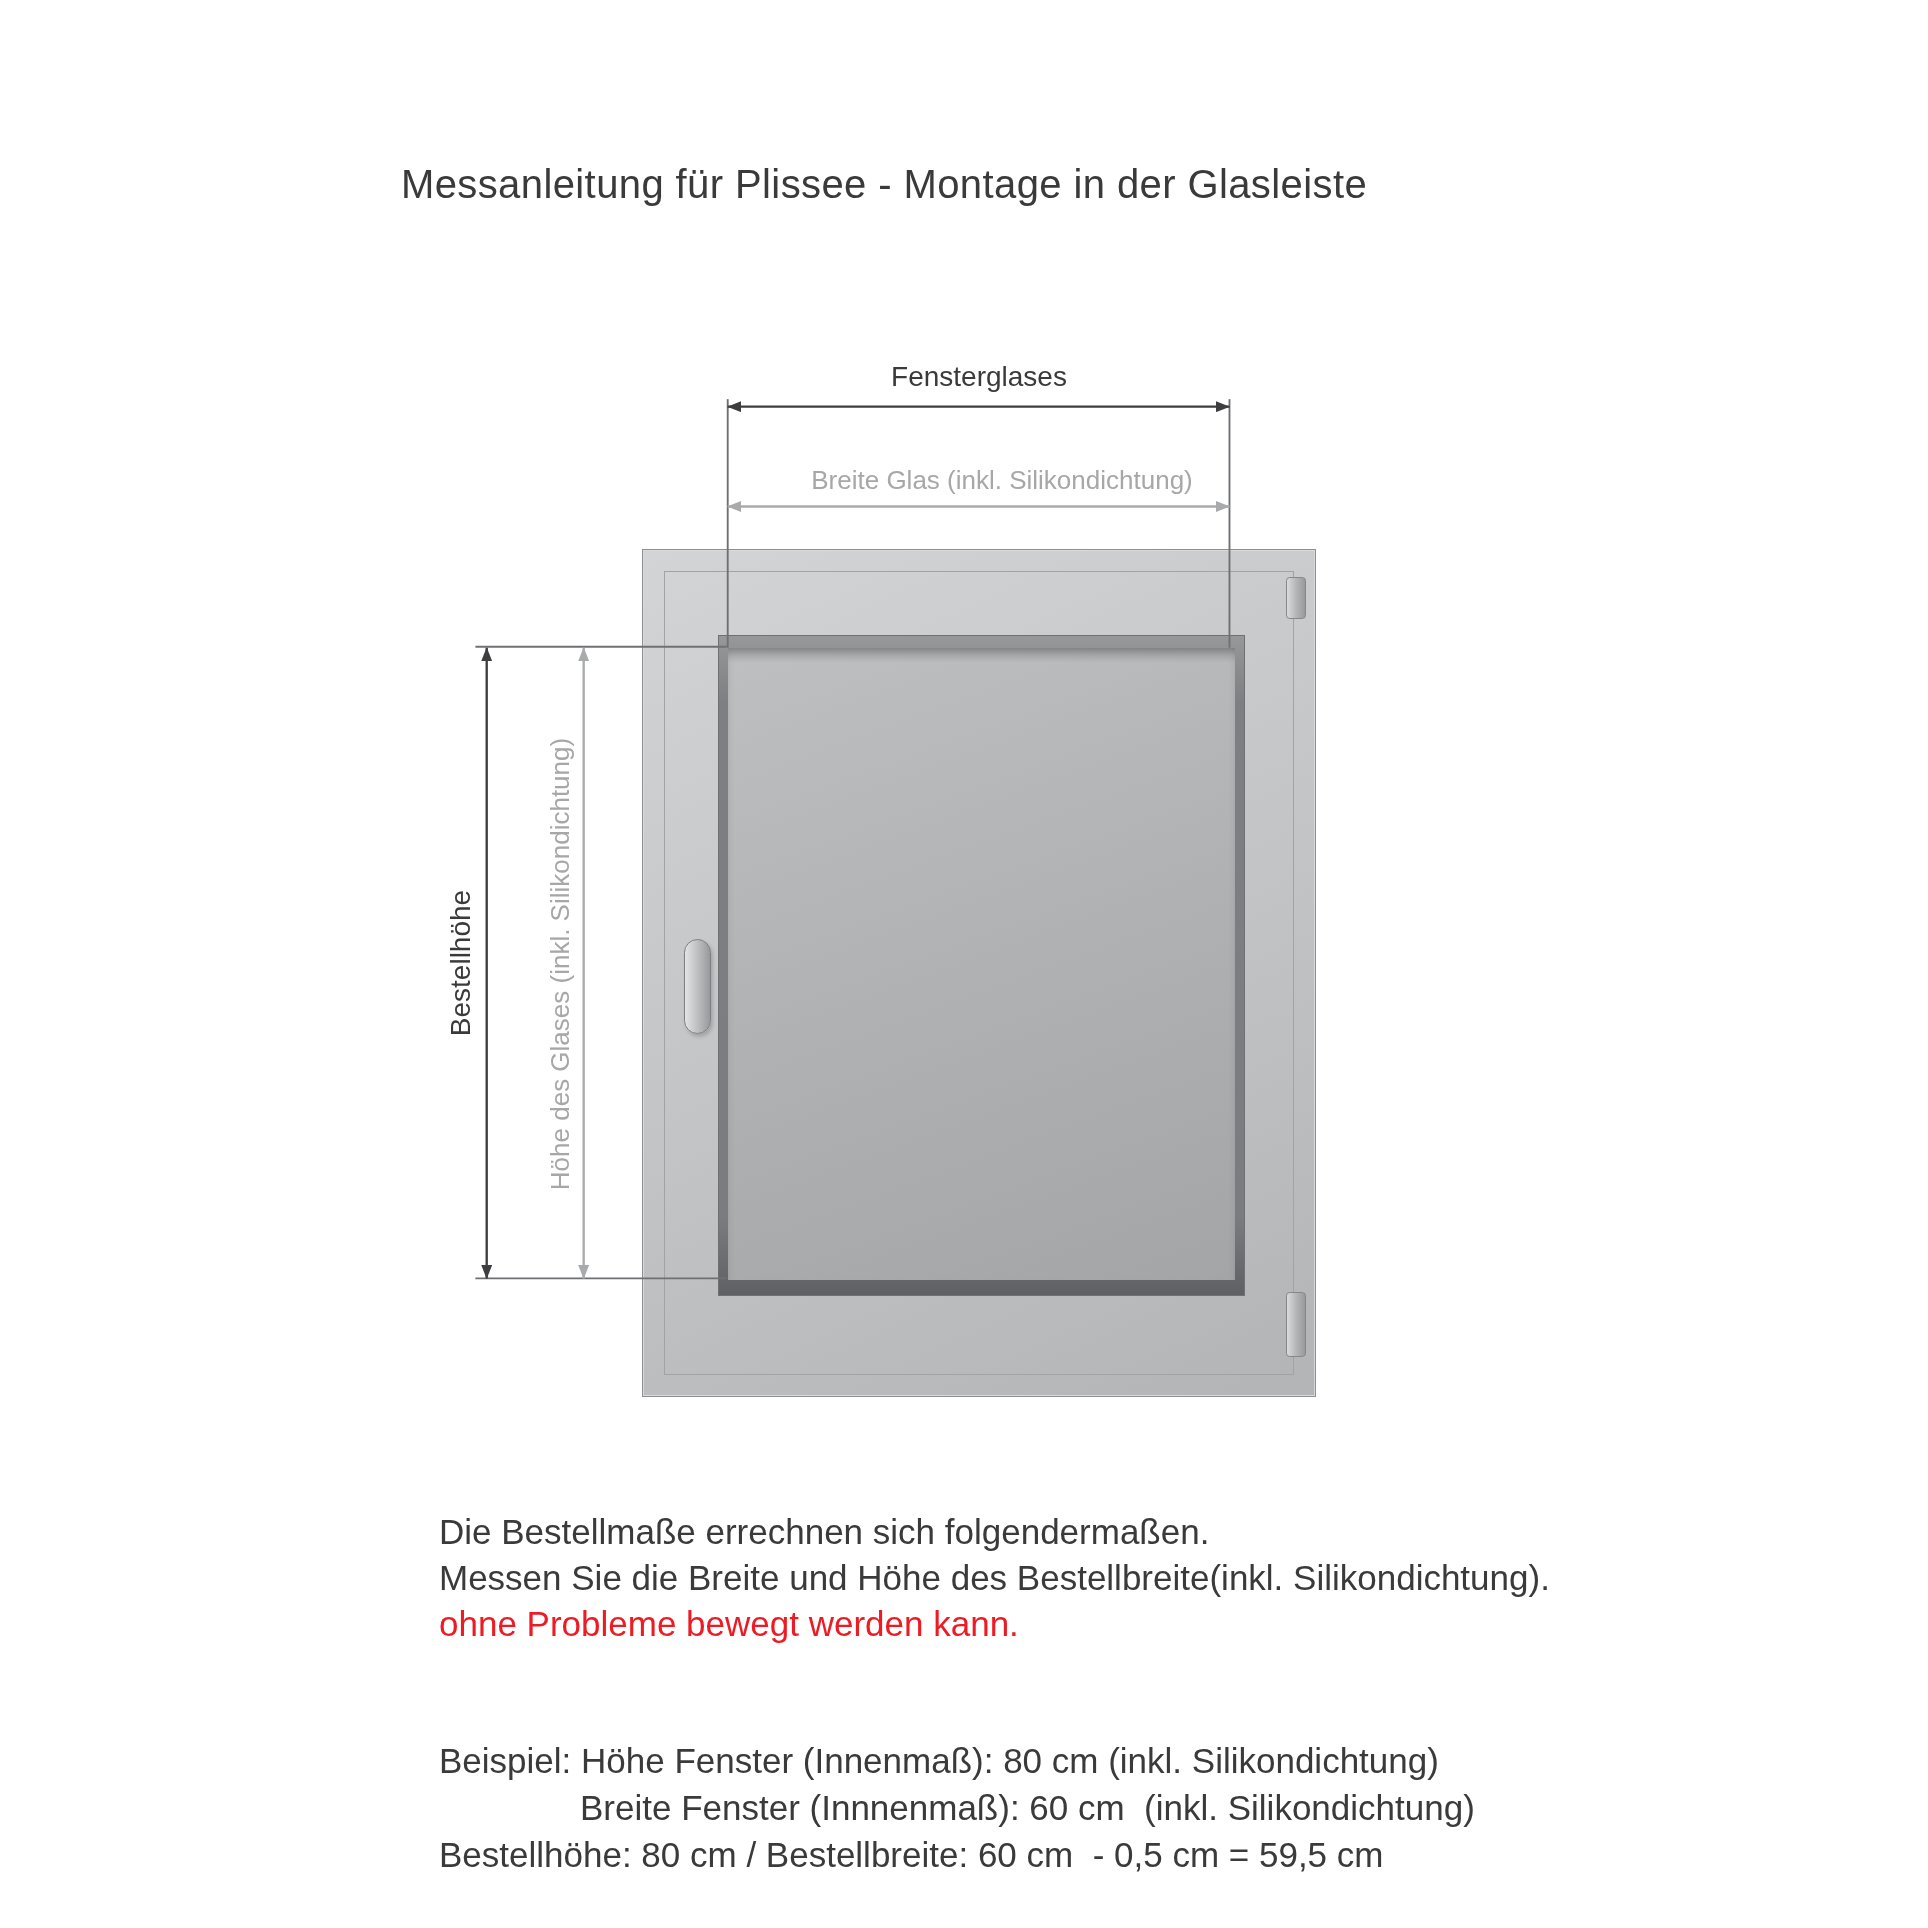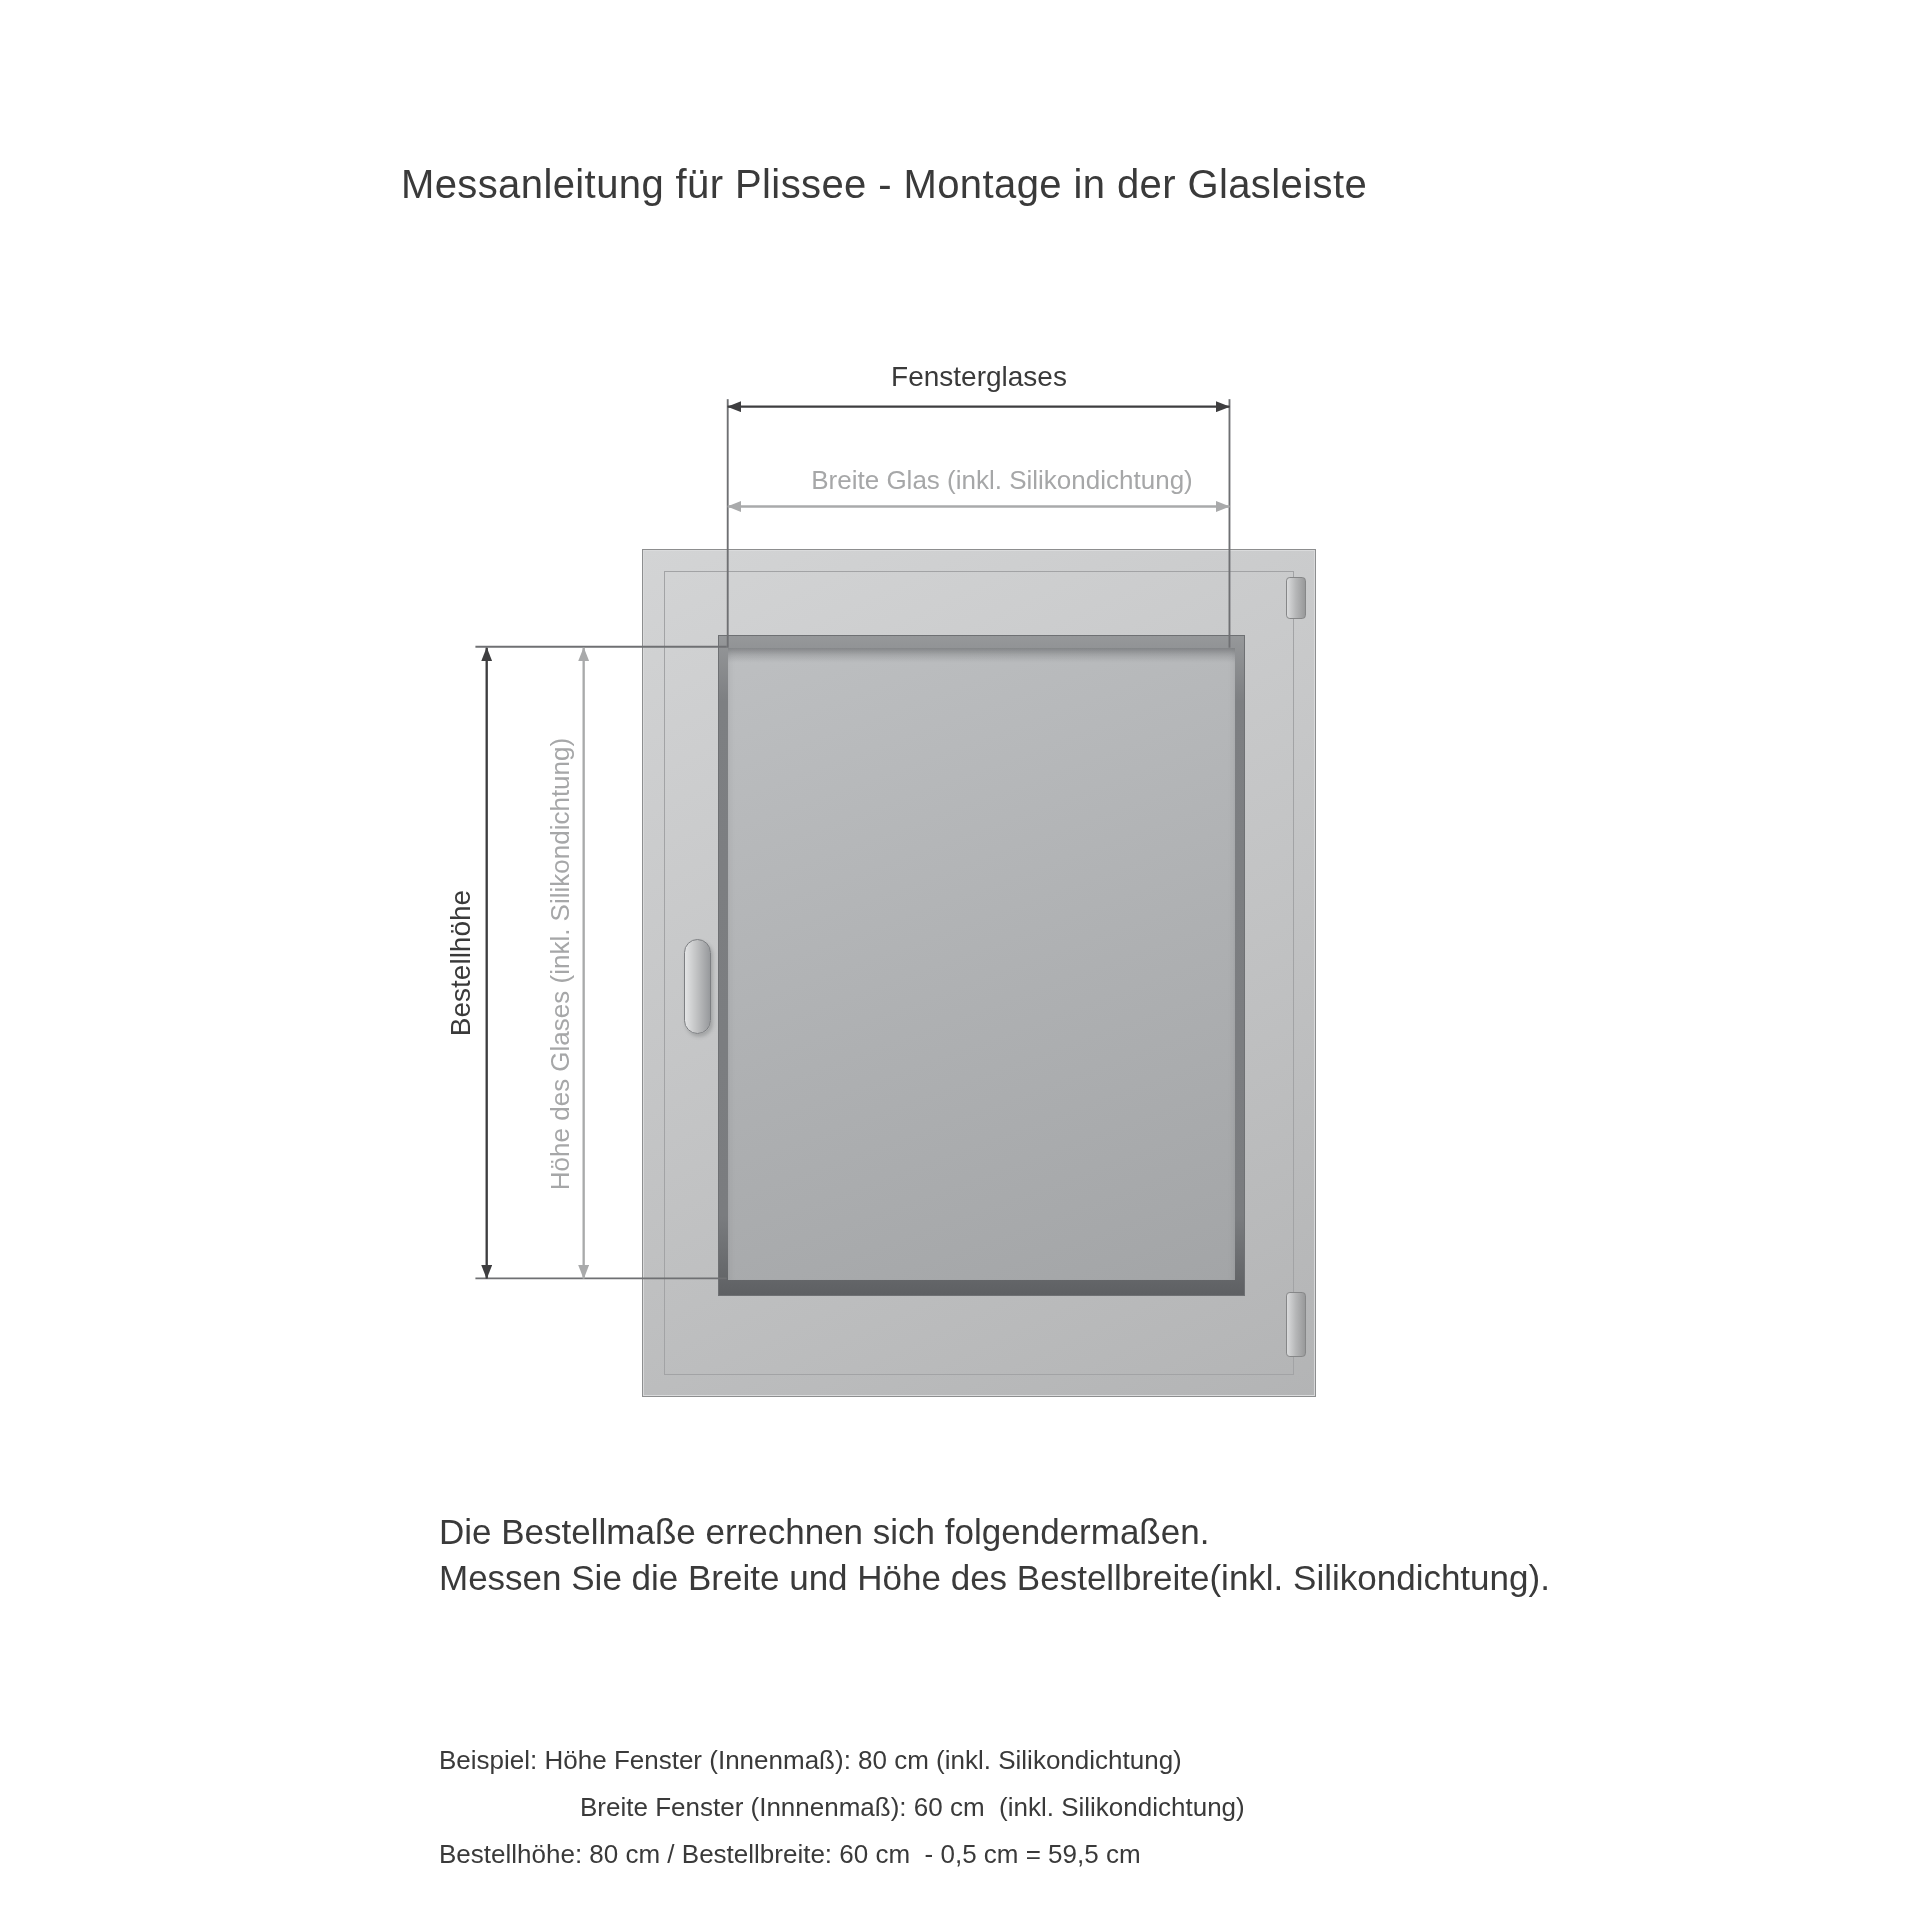--- a/index.html
+++ b/index.html
@@ -81,21 +81,21 @@
 
   
   .instructions{
     position:absolute; left:439px; top:1509px;
     font-size:35px; line-height:46px; color:var(--text-dark);
   }
   .instructions p{ white-space:pre; }
   .instructions .warning{ color:var(--warning); }
   .example{
     position:absolute; left:439px; top:1737px;
-    font-size:26px; line-height:47px; color:var(--text-dark);
+    font-size:35px; line-height:47px; color:var(--text-dark);
   }
   .example p{ white-space:pre; }
   .example .indent{ padding-left:141px; }
 </style>
 </head>
 <body>
 
 <div class="canvas">
 
   <h1 class="title">Messanleitung für Plissee - Montage in der Glasleiste</h1>
@@ -138,20 +138,21 @@
   </svg>
 
   <div class="mlabel lbl-order-width">Fensterglases</div>
   <div class="mlabel gray lbl-glass-width">Breite Glas (inkl. Silikondichtung)</div>
   <div class="mlabel rot lbl-order-height">Bestellhöhe</div>
   <div class="mlabel gray rot lbl-glass-height">Höhe des Glases (inkl. Silikondichtung)</div>
 
   <div class="instructions">
     <p>Die Bestellmaße errechnen sich folgendermaßen.</p>
     <p>Messen Sie die Breite und Höhe des Bestellbreite(inkl. Silikondichtung).</p>
+    <p class="warning">ohne Probleme bewegt werden kann.</p>
   </div>
 
   <div class="example">
     <p>Beispiel: Höhe Fenster (Innenmaß): 80 cm (inkl. Silikondichtung)</p>
     <p class="indent">Breite Fenster (Innnenmaß): 60 cm  (inkl. Silikondichtung)</p>
     <p>Bestellhöhe: 80 cm / Bestellbreite: 60 cm  - 0,5 cm = 59,5 cm</p>
   </div>
 
 </div>
 

